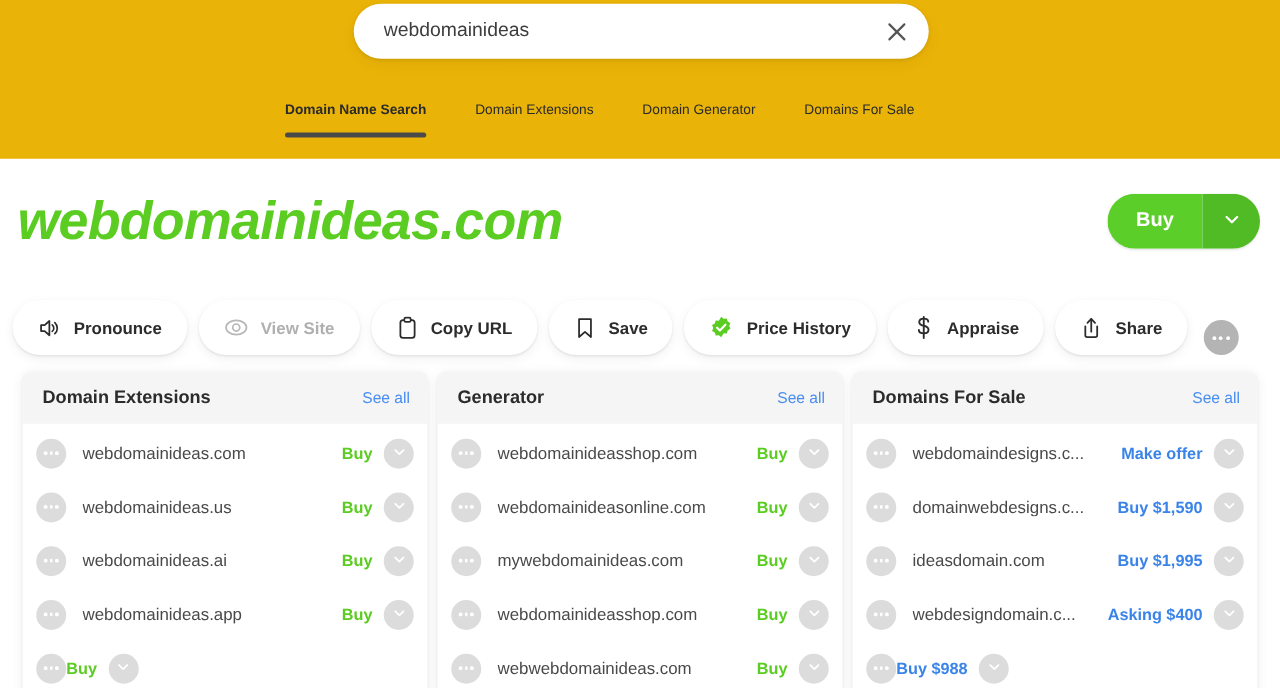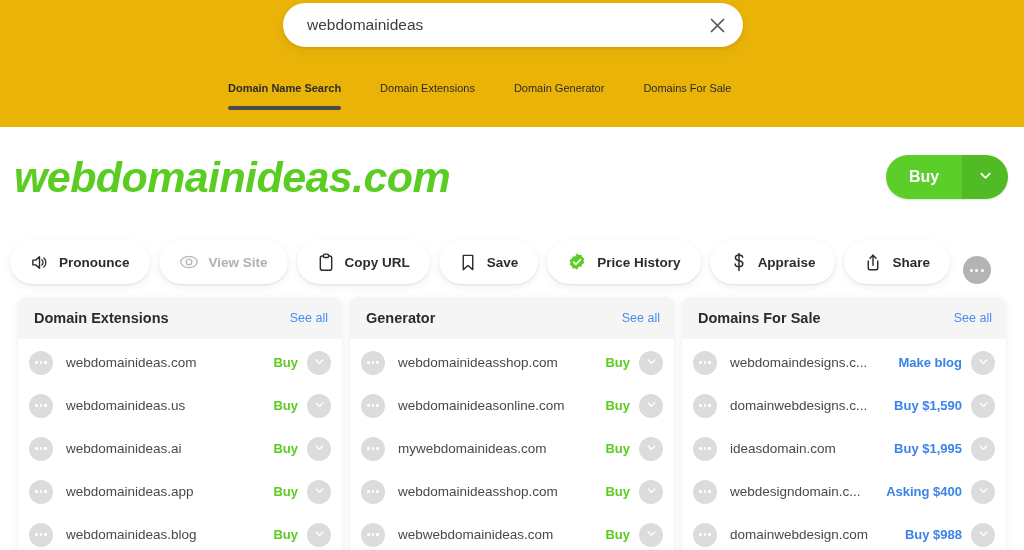--- a/index.html
+++ b/index.html
@@ -328,21 +328,20 @@
                 <path d="M4 6.2 L8 10.2 L12 6.2" stroke="#ffffff" stroke-width="1.8" fill="none" stroke-linecap="round" stroke-linejoin="round"></path>
               </svg></span>
           </button>
         </div>
         <div class="row">
           <button class="row-more">
             <i></i>
             <i></i>
             <i></i>
           </button>
-          <div class="row-name">webdomainideas.blog</div>
           <div class="row-action green">Buy</div>
           <button class="row-caret">
             <span><svg width="13" height="13" viewBox="0 0 16 16">
                 <path d="M4 6.2 L8 10.2 L12 6.2" stroke="#ffffff" stroke-width="1.8" fill="none" stroke-linecap="round" stroke-linejoin="round"></path>
               </svg></span>
           </button>
         </div>
       </div>
     </div>
     <div class="card">
@@ -429,21 +428,21 @@
         <div class="see-all">See all</div>
       </div>
       <div class="rows">
         <div class="row">
           <button class="row-more">
             <i></i>
             <i></i>
             <i></i>
           </button>
           <div class="row-name">webdomaindesigns.c...</div>
-          <div class="row-action blue">Make blog</div>
+          <div class="row-action blue">Make offer</div>
           <button class="row-caret">
             <span><svg width="13" height="13" viewBox="0 0 16 16">
                 <path d="M4 6.2 L8 10.2 L12 6.2" stroke="#ffffff" stroke-width="1.8" fill="none" stroke-linecap="round" stroke-linejoin="round"></path>
               </svg></span>
           </button>
         </div>
         <div class="row">
           <button class="row-more">
             <i></i>
             <i></i>
@@ -484,21 +483,20 @@
                 <path d="M4 6.2 L8 10.2 L12 6.2" stroke="#ffffff" stroke-width="1.8" fill="none" stroke-linecap="round" stroke-linejoin="round"></path>
               </svg></span>
           </button>
         </div>
         <div class="row">
           <button class="row-more">
             <i></i>
             <i></i>
             <i></i>
           </button>
-          <div class="row-name">domainwebdesign.com</div>
           <div class="row-action blue">Buy $988</div>
           <button class="row-caret">
             <span><svg width="13" height="13" viewBox="0 0 16 16">
                 <path d="M4 6.2 L8 10.2 L12 6.2" stroke="#ffffff" stroke-width="1.8" fill="none" stroke-linecap="round" stroke-linejoin="round"></path>
               </svg></span>
           </button>
         </div>
       </div>
     </div>
   </div>

